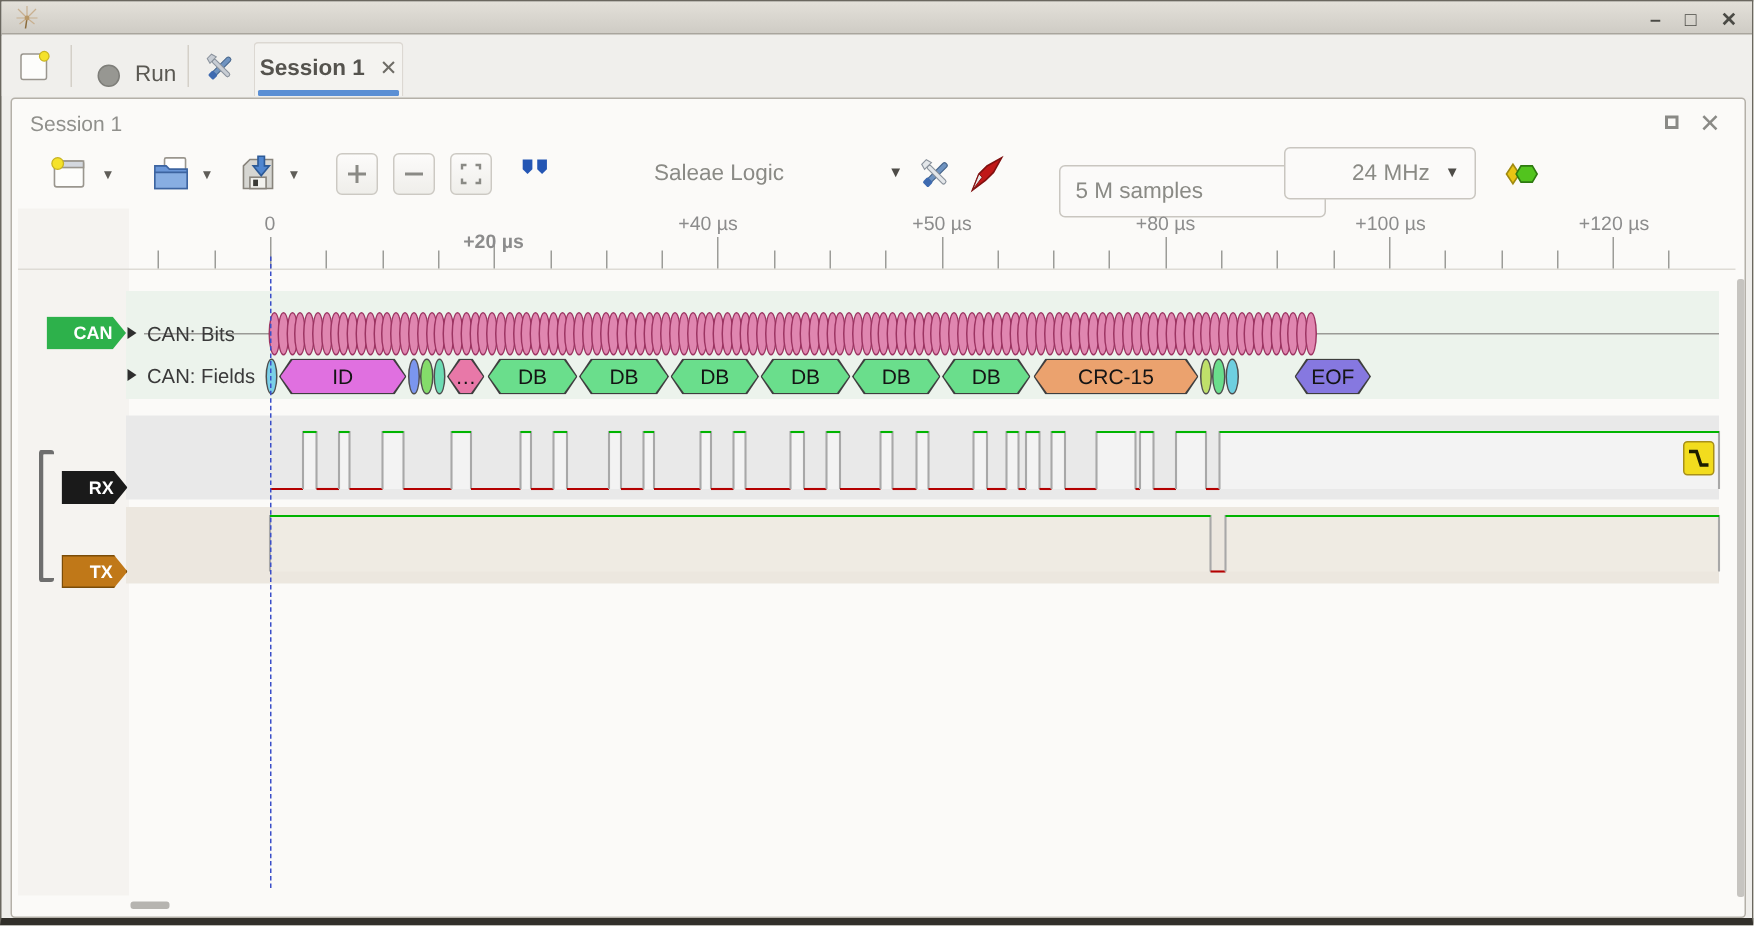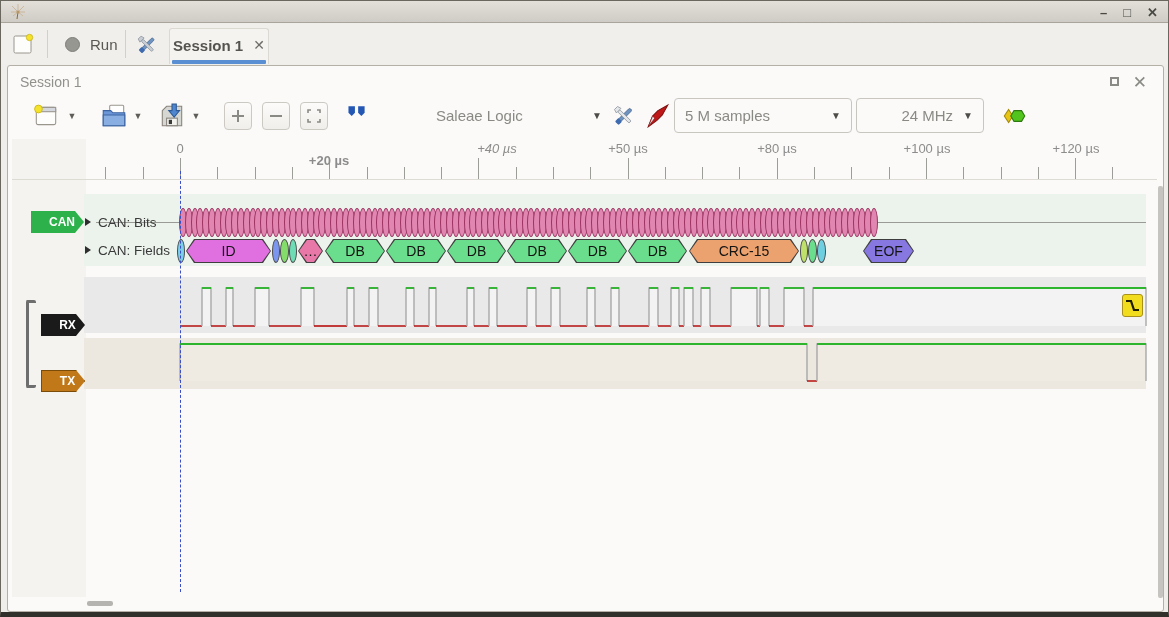--- a/index.html
+++ b/index.html
@@ -12,21 +12,21 @@
               background:linear-gradient(#e3e0d9,#cfccc5); border-bottom:1px solid #a9a59d; }
   .titlebar .app-icon { position:absolute; left:8px; top:2px; width:17px; height:17px; }
   .titlebar .title { position:absolute; left:0; right:0; top:2px; text-align:center;
                      font-size:14px; font-weight:bold; color:#4c4a45; }
   .win-controls { position:absolute; right:10px; top:0; height:22px; display:flex; gap:16px; align-items:center; }
   .win-btn { font-size:13px; color:#4a4a45; font-weight:bold; cursor:default; line-height:1; }
   
   .main-toolbar { position:absolute; left:0; top:23px; width:100%; height:40px; background:#f0efec; }
   .mt-sep { position:absolute; top:6px; width:1px; height:28px; background:#d4d0c8; }
   .btn-newfile { position:absolute; left:10px; top:8px; width:24px; height:24px; }
-  .run-button { position:absolute; left:58px; top:6px; height:28px; display:flex; align-items:center; gap:10px; padding:0 6px; }
+  .run-button { position:absolute; left:58px; top:6px; height:28px; display:flex; align-items:flex-end; gap:10px; padding:0 6px; }
   .run-circle { width:15px; height:15px; border-radius:50%;
                 background:radial-gradient(circle at 35% 30%, #c2c2be, #8888830); background-color:#979792; border:1px solid #7e7e79; }
   .run-label { font-size:15px; color:#5a5852; }
   .btn-wrench { position:absolute; left:133px; top:8px; width:26px; height:26px; }
   .tab { position:absolute; left:168px; top:4px; width:100px; height:36px; background:#f4f3f0;
          border:1px solid #dcd8d2; border-bottom:none; border-radius:3px 3px 0 0; }
   .tab-inner { display:flex; align-items:center; justify-content:center; gap:10px; height:32px; }
   .tab-label { font-size:15px; font-weight:bold; color:#55534e; }
   .tab-close { font-size:14px; color:#6e6c66; }
   .tab-underline { position:absolute; left:2px; right:2px; bottom:0; height:4px; background:#5b8fd4; border-radius:1px; }
@@ -192,21 +192,21 @@
         <g transform="rotate(-45 13 13)">
             <rect x="11.6" y="6" width="2.8" height="15" rx="1.2" fill="#e4e7ea" stroke="#8a929c" stroke-width="0.7"></rect>
             <path d="M10 6 L16 6 L15 2.5 L11 2.5 Z" fill="#e4e7ea" stroke="#8a929c" stroke-width="0.7"></path>
           </g>
       </svg>
       <svg class="tool-btn" style="left:636px" viewBox="0 0 26 26" width="28" height="28">
         <path d="M4 23 L8 13 L13 8 L22 3 L17 12 L12 17 Z" fill="#c01818" stroke="#801010"></path>
         <path d="M4 23 L8 13 L10 15 Z" fill="#e8e8e8" stroke="#801010" stroke-width="0.6"></path>
       </svg>
 
-      <div class="combo" style="left:666px; width:178px;">
+      <div class="combo" style="left:698px; width:178px;margin-top:12px;">
         <span class="combo-text">5 M samples</span>
         <span class="combo-arrow">▼</span>
       </div>
       <div class="combo" style="left:848px; width:128px;text-align:right;">
         <span class="combo-text">24 MHz</span>
         <span class="combo-arrow">▼</span>
       </div>
       <svg class="tool-btn" style="left:992px" viewBox="0 0 26 26" width="28" height="28">
         <path d="M8 7 L12 13 L8 19 L4 13 Z" fill="#e8c414" stroke="#a08a10"></path>
         <path d="M13 8 L20 8 L23 13 L20 18 L13 18 L10 13 Z" fill="#52c41e" stroke="#2e7a10"></path>
@@ -242,21 +242,21 @@
         <div class="tick" style="left: 850px; top: 166px; height: 12px;"></div>
         <div class="tick" style="left: 888px; top: 166px; height: 12px;"></div>
         <div class="tick" style="left: 925px; top: 157px; height: 21px;"></div>
         <div class="tick" style="left: 962px; top: 166px; height: 12px;"></div>
         <div class="tick" style="left: 1000px; top: 166px; height: 12px;"></div>
         <div class="tick" style="left: 1037px; top: 166px; height: 12px;"></div>
         <div class="tick" style="left: 1074px; top: 157px; height: 21px;"></div>
         <div class="tick" style="left: 1111px; top: 166px; height: 12px;"></div>
         <div class="ruler-label" style="left: 179px; top: 140px;">0</div>
         <div class="ruler-label" style="left: 328px; top: 152px; font-weight: bold;">+20 µs</div>
-        <div class="ruler-label" style="left: 496px; top: 140px; font-style: italic;">+40 µs</div>
+        <div class="ruler-label" style="left: 471px; top: 140px;">+40 µs</div>
         <div class="ruler-label" style="left: 627px; top: 140px;">+50 µs</div>
         <div class="ruler-label" style="left: 776px; top: 140px;">+80 µs</div>
         <div class="ruler-label" style="left: 926px; top: 140px;">+100 µs</div>
         <div class="ruler-label" style="left: 1075px; top: 140px;">+120 µs</div>
         <div style="left: 95px; top: 221px; width: 1050px; height: 1px; background: rgb(154, 154, 150);"></div>
         <div class="bit-oval" style="left: 178px; top: 207px;"></div>
         <div class="bit-oval" style="left: 183.807px; top: 207px;"></div>
         <div class="bit-oval" style="left: 189.613px; top: 207px;"></div>
         <div class="bit-oval" style="left: 195.42px; top: 207px;"></div>
         <div class="bit-oval" style="left: 201.227px; top: 207px;"></div>

